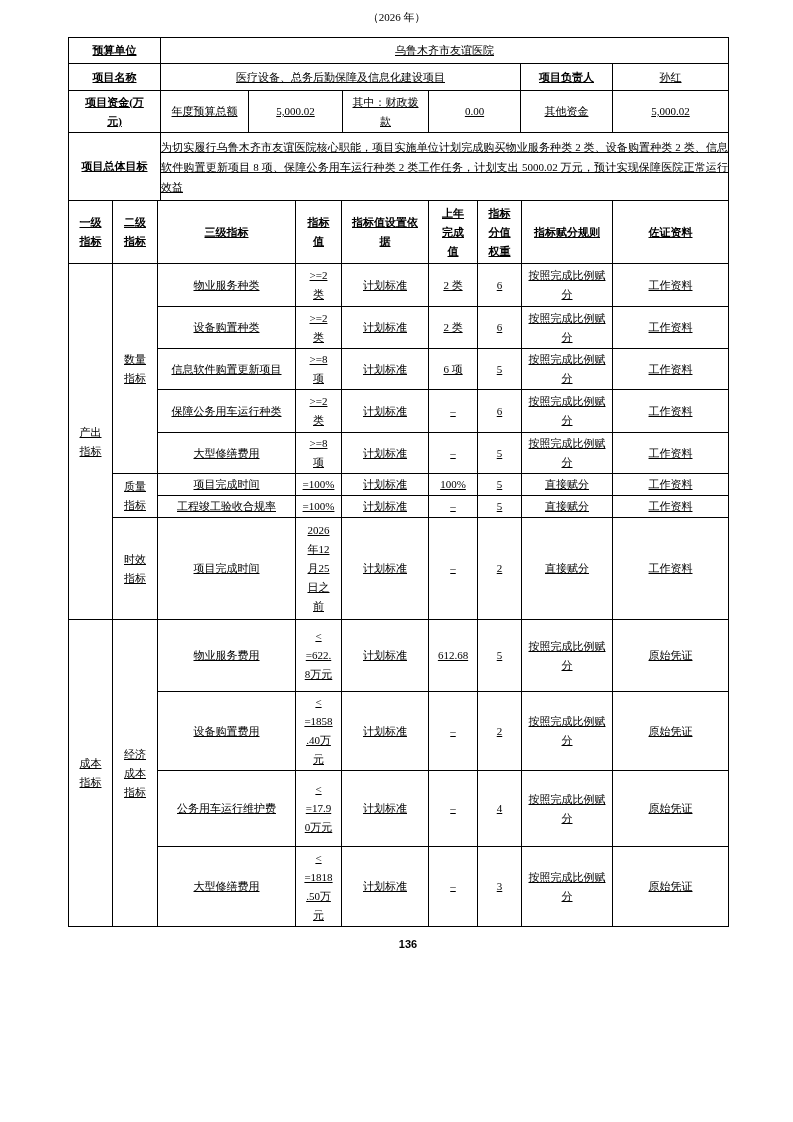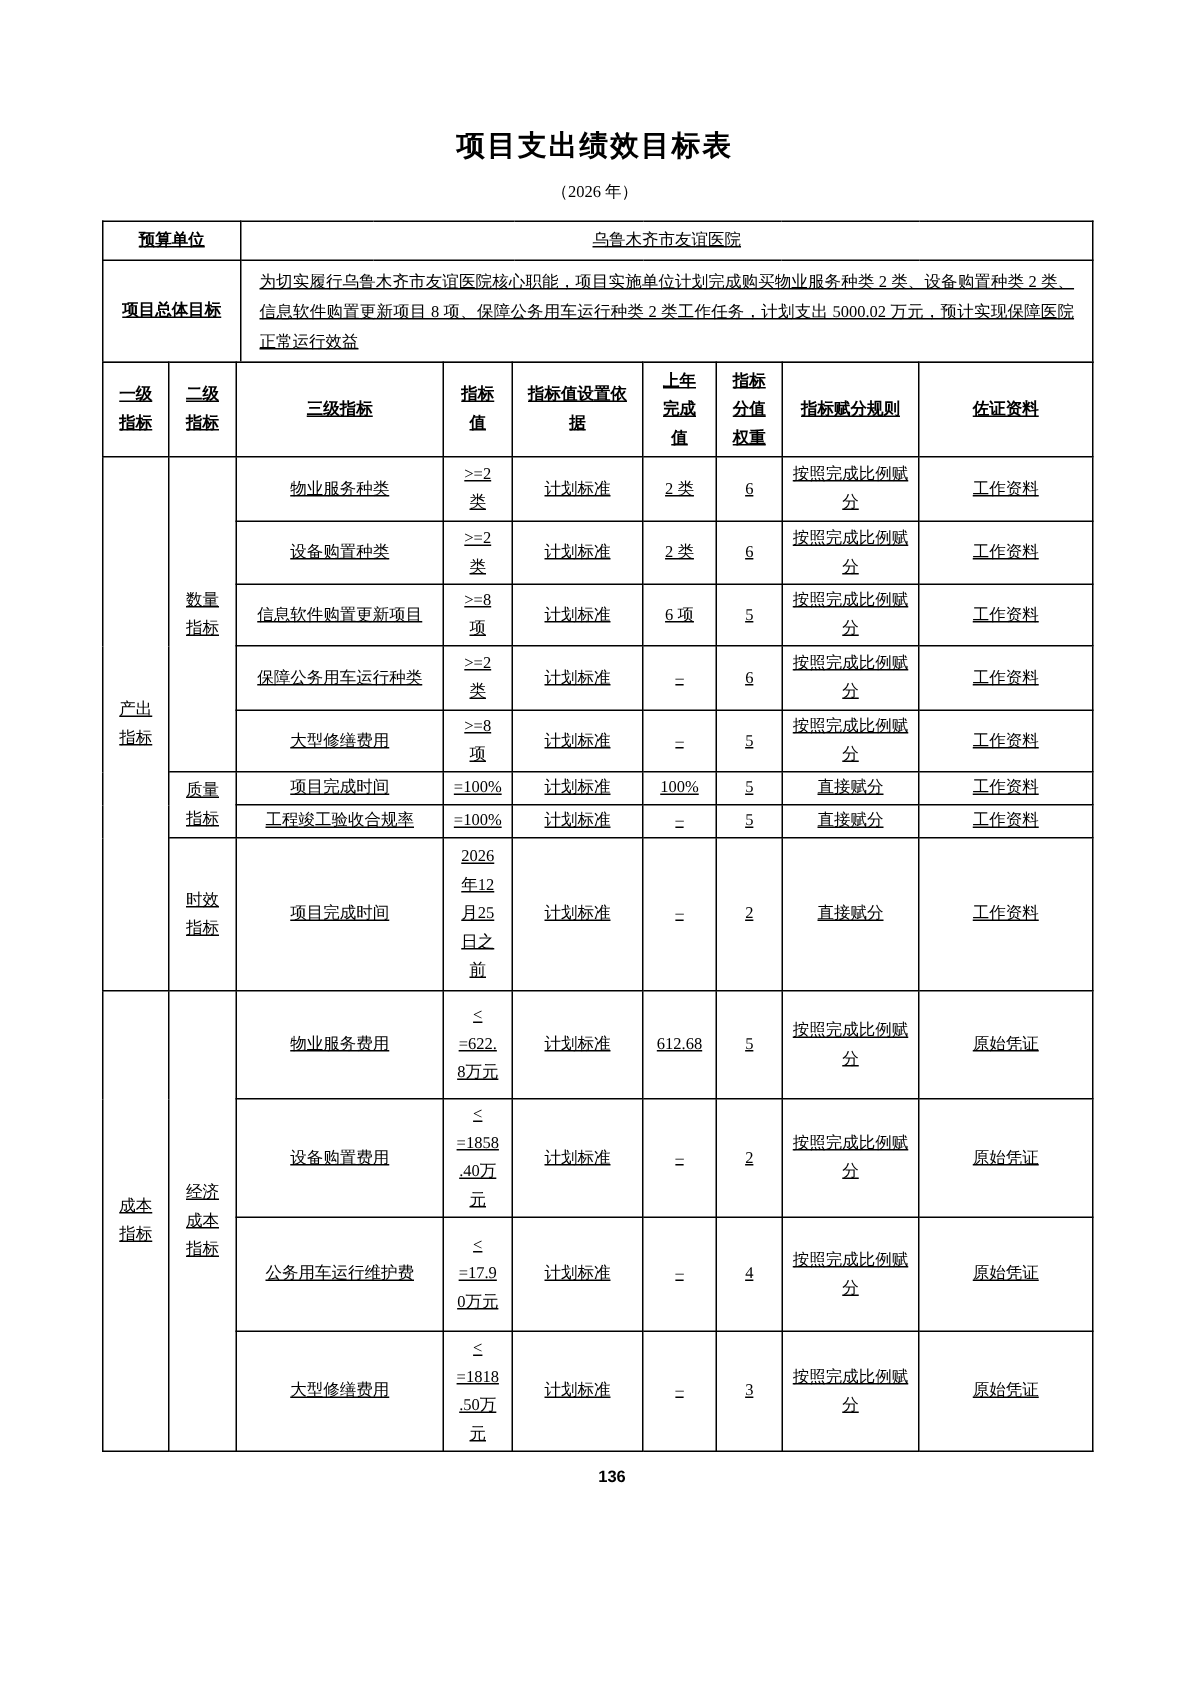--- a/index.html
+++ b/index.html
@@ -42,56 +42,72 @@
     vertical-align: middle;
     font-size: 11px;
     line-height: 19px;
     padding: 1px 2px;
     word-break: break-all;
   }
   td.b { font-weight: bold; }
   td.pre { white-space: pre-line; }
   td.goal {
     text-align: justify;
-    padding: 3px 12px;
+    padding: 3px 0;
     line-height: 20px;
   }
   .pageno {
     margin-top: 11px;
     text-align: center;
     font-size: 11px;
     font-weight: bold;
     font-family: "Liberation Sans", "DejaVu Sans", sans-serif;
     margin-left: 23px;
   }
 </style>
 </head>
 <body>
 
 <div class="sheet">
 
-  <div class="title">项目支出绩效目标表</div>
   <div class="subtitle">（2026 年）</div>
 
   <div class="tablewrap">
 
     <table class="t1">
       <colgroup>
         <col style="width:92px">
           <col style="width:88px">
           <col style="width:94px">
         <col style="width:86px">
           <col style="width:92px">
           <col style="width:92px">
           <col style="width:116px">
       </colgroup>
       <tbody>
           <tr style="height:26px">
         <td class="b">预算单位</td>
         <td colspan="6">乌鲁木齐市友谊医院</td>
+      </tr>
+      <tr style="height:27px">
+        <td class="b">项目名称</td>
+        <td colspan="4">医疗设备、总务后勤保障及信息化建设项目</td>
+        <td class="b">项目负责人</td>
+        <td>孙红</td>
+      </tr>
+      <tr style="height:42px">
+        <td class="b pre">项目资金(万
+元)</td>
+        <td>年度预算总额</td>
+        <td>5,000.02</td>
+        <td class="pre">其中：财政拨
+款</td>
+        <td>0.00</td>
+        <td>其他资金</td>
+        <td>5,000.02</td>
       </tr>
       <tr style="height:68px">
         <td class="b">项目总体目标</td>
         <td colspan="6" class="goal">为切实履行乌鲁木齐市友谊医院核心职能，项目实施单位计划完成购买物业服务种类 2 类、设备购置种类 2 类、信息软件购置更新项目 8 项、保障公务用车运行种类 2 类工作任务，计划支出 5000.02 万元，预计实现保障医院正常运行效益</td>
       </tr>
     </tbody>
       </table>
 
     <table class="t2">
       <colgroup>

